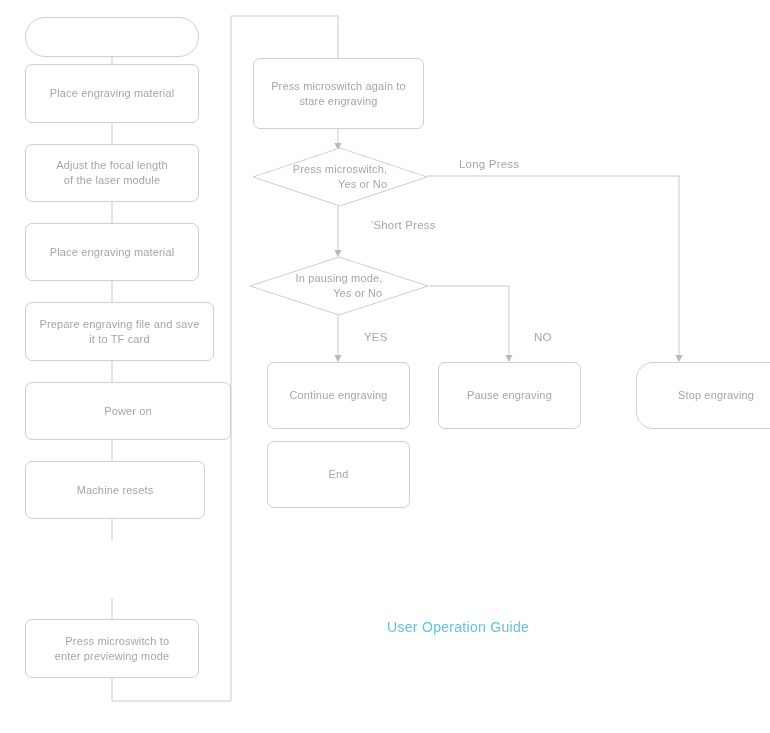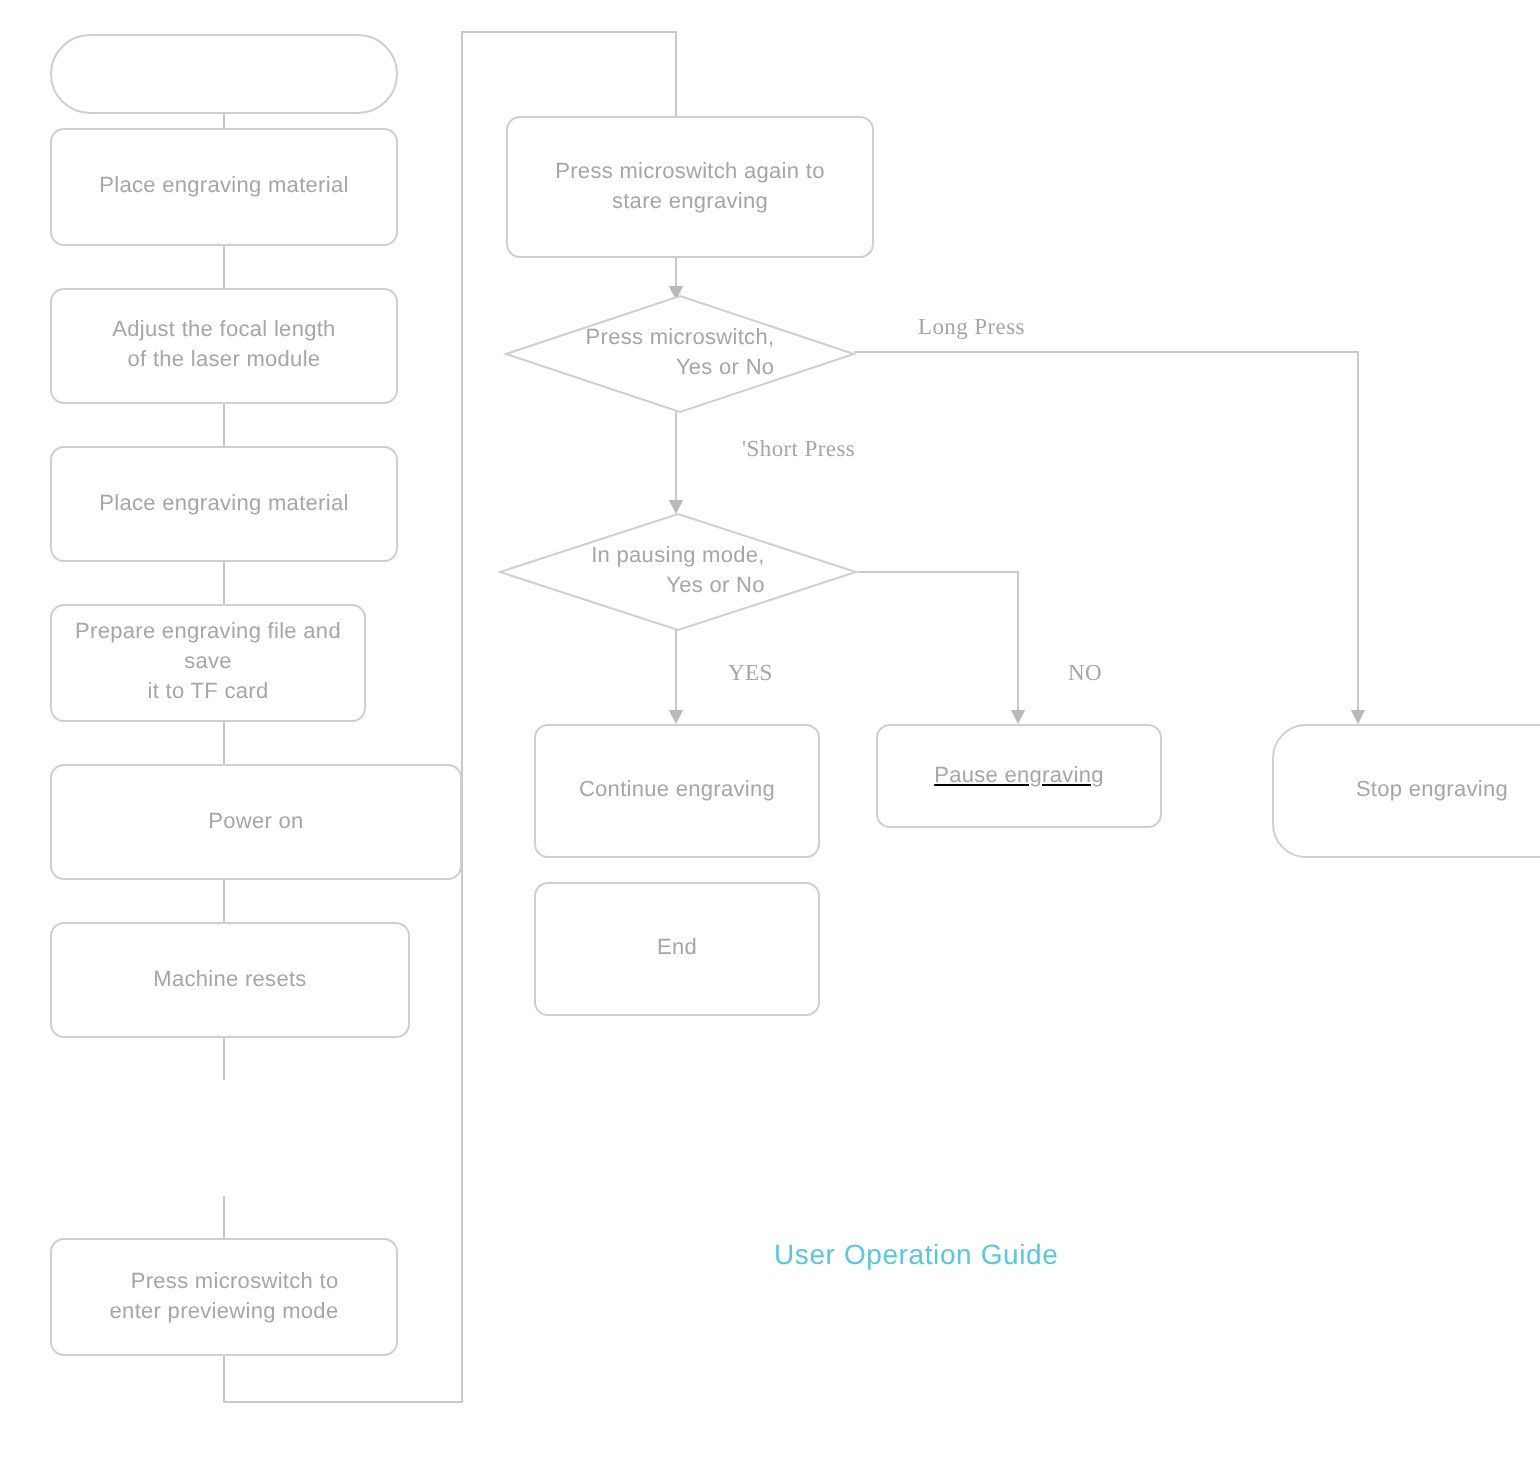--- a/index.html
+++ b/index.html
@@ -100,21 +100,20 @@
   }
 
   
   .edge-label {
     position: absolute;
     color: #a6a6a6;
     font-size: 11.5px;
     line-height: 14px;
     letter-spacing: 0.2px;
     white-space: nowrap;
-    font-family: Liberation Serif, serif;
   }
 
   
   #caption {
     position: absolute;
     color: #5cc6dc;
     font-size: 14px;
     letter-spacing: 0.3px;
     white-space: nowrap;
   }
@@ -163,40 +162,40 @@
 
   <div class="node" style="left:25px; top:144px; width:174px; height:58px;">
     <span class="node-label">Adjust the focal length
 of the laser module</span>
   </div>
 
   <div class="node" style="left:25px; top:223px; width:174px; height:58px;">
     <span class="node-label">Place engraving material</span>
   </div>
 
-  <div class="node" style="left:25px; top:302px; width:158px; height:59px;">
+  <div class="node" style="left:25px; top:302px; width:189px; height:59px;">
     <span class="node-label">Prepare engraving file and save
 it to TF card</span>
   </div>
 
   <div class="node" style="left:25px; top:382px; width:206px; height:58px;">
     <span class="node-label">Power on</span>
   </div>
 
   <div class="node" style="left:25px; top:461px; width:180px; height:58px;">
     <span class="node-label">Machine resets</span>
   </div>
 
 
   <div class="node" style="left:25px; top:619px; width:174px; height:59px;text-align:right;">
     <span class="node-label">Press microswitch to
 enter previewing mode</span>
   </div>
 
-  <div class="node" style="left:253px; top:58px; width:184px; height:71px;">
+  <div class="node" style="left:253px; top:58px; width:171px; height:71px;">
     <span class="node-label">Press microswitch again to
 stare engraving</span>
   </div>
 
   <div class="decision" style="left:253px; top:148px; width:174px; height:58px;">
     <svg width="174" height="58" viewBox="0 0 174 58">
       <polygon points="87,0 174,29 87,58 0,29"></polygon>
     </svg>
     <span class="decision-label">Press microswitch,
 Yes or No</span>
@@ -207,21 +206,21 @@
       <polygon points="89,0 178,29 89,58 0,29"></polygon>
     </svg>
     <span class="decision-label">In pausing mode,
 Yes or No</span>
   </div>
 
   <div class="node" style="left:267px; top:362px; width:143px; height:67px;">
     <span class="node-label">Continue engraving</span>
   </div>
 
-  <div class="node" style="left:438px; top:362px; width:143px; height:52px;text-decoration:underline;">
+  <div class="node" style="left:438px; top:362px; width:143px; height:67px;">
     <span class="node-label">Pause engraving</span>
   </div>
 
   <div class="node" style="left:636px; top:362px; width:160px; height:67px;border-radius:17px;">
     <span class="node-label">Stop engraving</span>
   </div>
 
   <div class="node" style="left:267px; top:441px; width:143px; height:67px;">
     <span class="node-label">End</span>
   </div>

